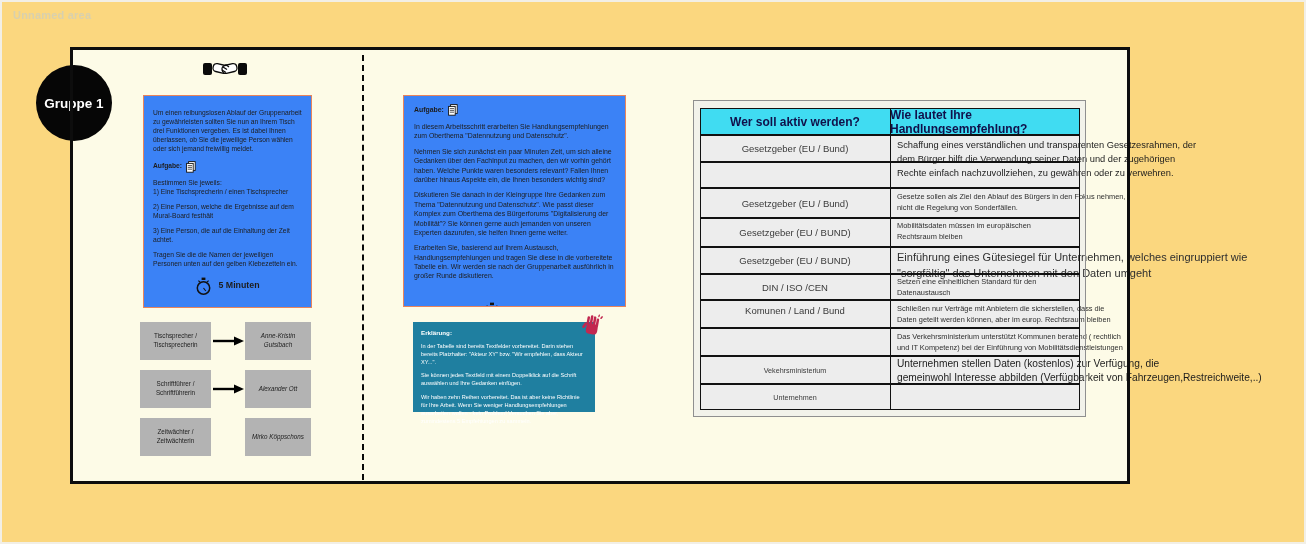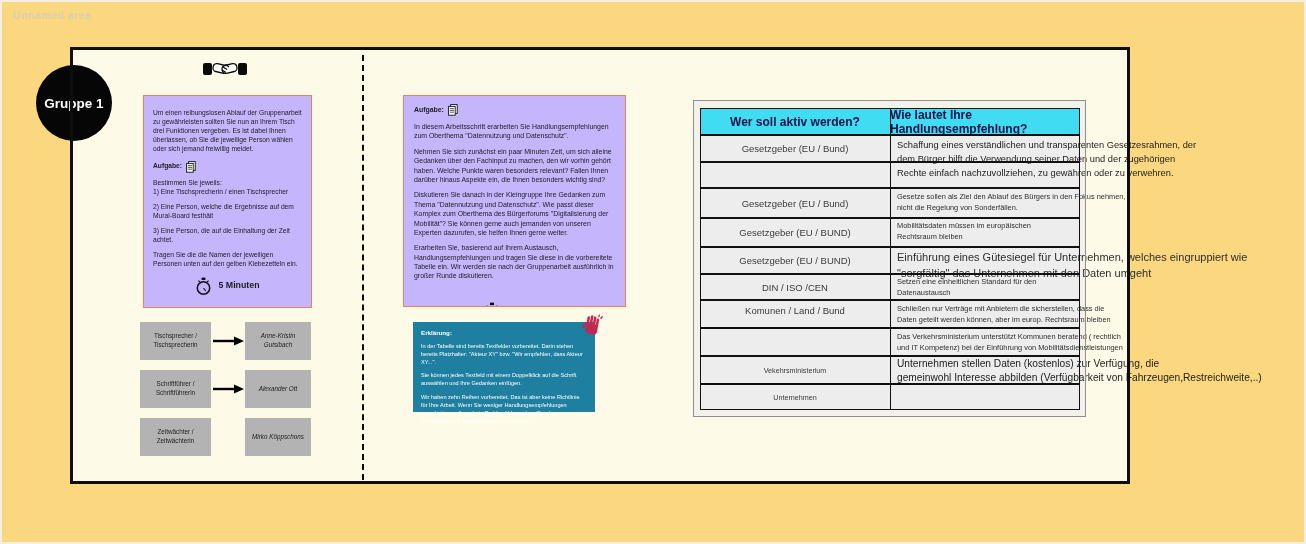--- a/index.html
+++ b/index.html
@@ -19,21 +19,21 @@
            background: #FDFBE7; border: 3px solid #0d0d0d; z-index: 0; }
   .board-overlay { left: 70px; top: 47px; width: 1060px; height: 437px;
            border: 3px solid #0d0d0d; background: transparent; z-index: 8; pointer-events: none; }
 
   .group-badge { left: 36px; top: 65px; width: 76px; height: 76px; border-radius: 50%;
            background: #060606; color: #fff; display: flex; align-items: center; justify-content: center;
            font-size: 13.5px; font-weight: bold; z-index: 3; }
 
   .handshake { left: 202px; top: 55px; z-index: 2; }
 
-  .task-box { background: #c4b5fd; border: 1.2px solid #E8845C; z-index: 2; color: #1d1d1d; overflow: hidden; }
+  .task-box { background: #3b82f6; border: 1.2px solid #E8845C; z-index: 2; color: #1d1d1d; overflow: hidden; }
   .task-box p { margin-bottom: 6px; }
   .tight { margin-bottom: 0 !important; }
   #roles-box { left: 143px; top: 95px; width: 169px; height: 213px; font-size: 6.7px; line-height: 1.34; padding: 13px 9px 6px 9px; }
   #main-box  { left: 403px; top: 95px; width: 223px; height: 212px; font-size: 6.9px; line-height: 1.36; padding: 8px 10px 6px 10px; }
   .task-head { font-weight: bold; display: flex; align-items: center; gap: 4px; margin: 7px 0 6px 0; }
   #main-box .task-head { margin-top: 0; }
   .timer-row { display: flex; align-items: center; justify-content: center; gap: 6px; margin-top: 8px; }
   .timer-label { font-weight: bold; font-size: 8.8px; }
   .fun-row { display: flex; align-items: center; gap: 37px; margin-top: 21px; }
 

